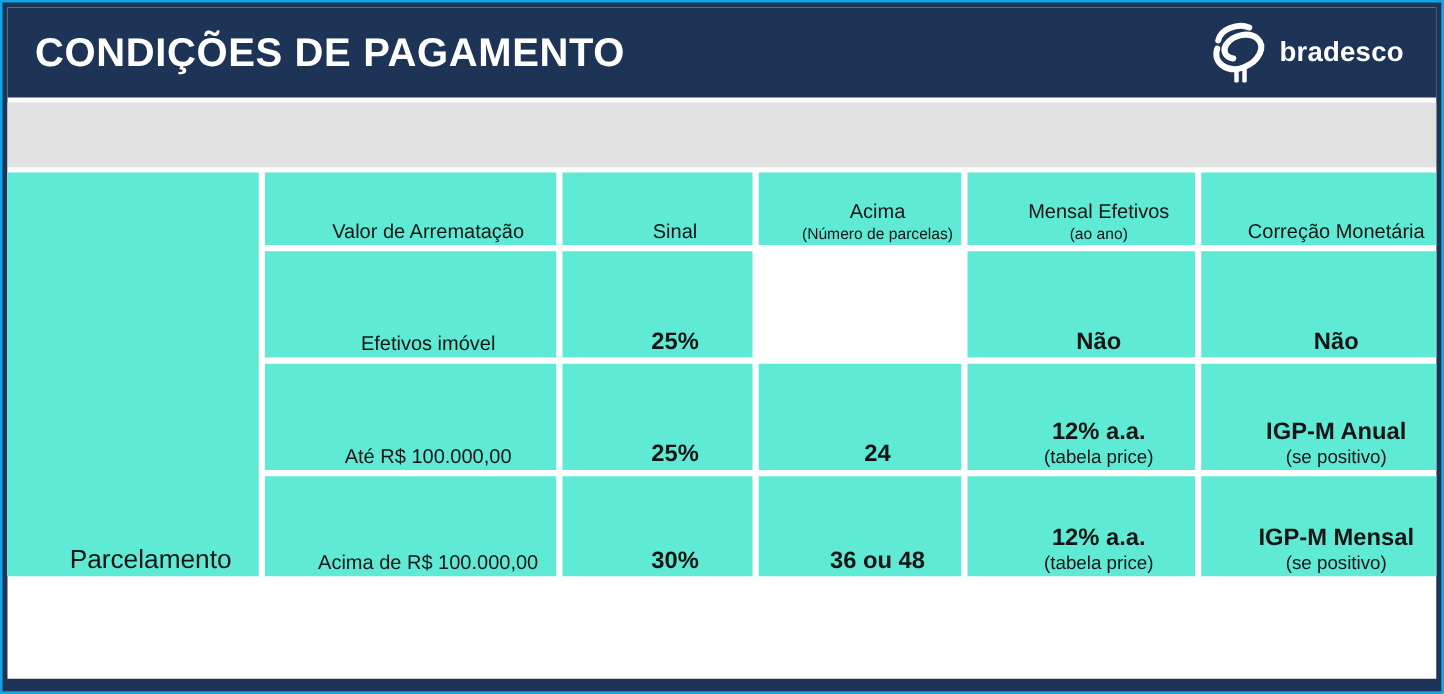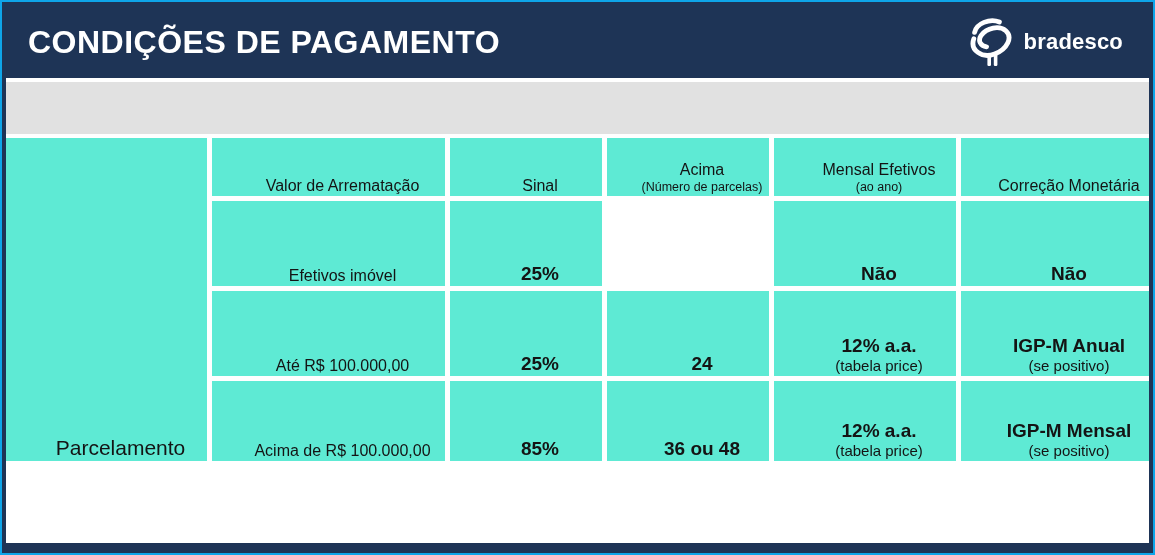--- a/index.html
+++ b/index.html
@@ -178,21 +178,21 @@
       </div>
       <div class="cell c6 r3">
         <span class="val">IGP-M Anual</span>
         <span class="sub">(se positivo)</span>
       </div>
 
       <div class="cell c2 r4">
         <span class="desc">Acima de R$ 100.000,00</span>
       </div>
       <div class="cell c3 r4">
-        <span class="val">85%</span>
+        <span class="val">30%</span>
       </div>
       <div class="cell c4 r4">
         <span class="val">36 ou 48</span>
       </div>
       <div class="cell c5 r4">
         <span class="val">12% a.a.</span>
         <span class="sub">(tabela price)</span>
       </div>
       <div class="cell c6 r4">
         <span class="val">IGP-M Mensal</span>

